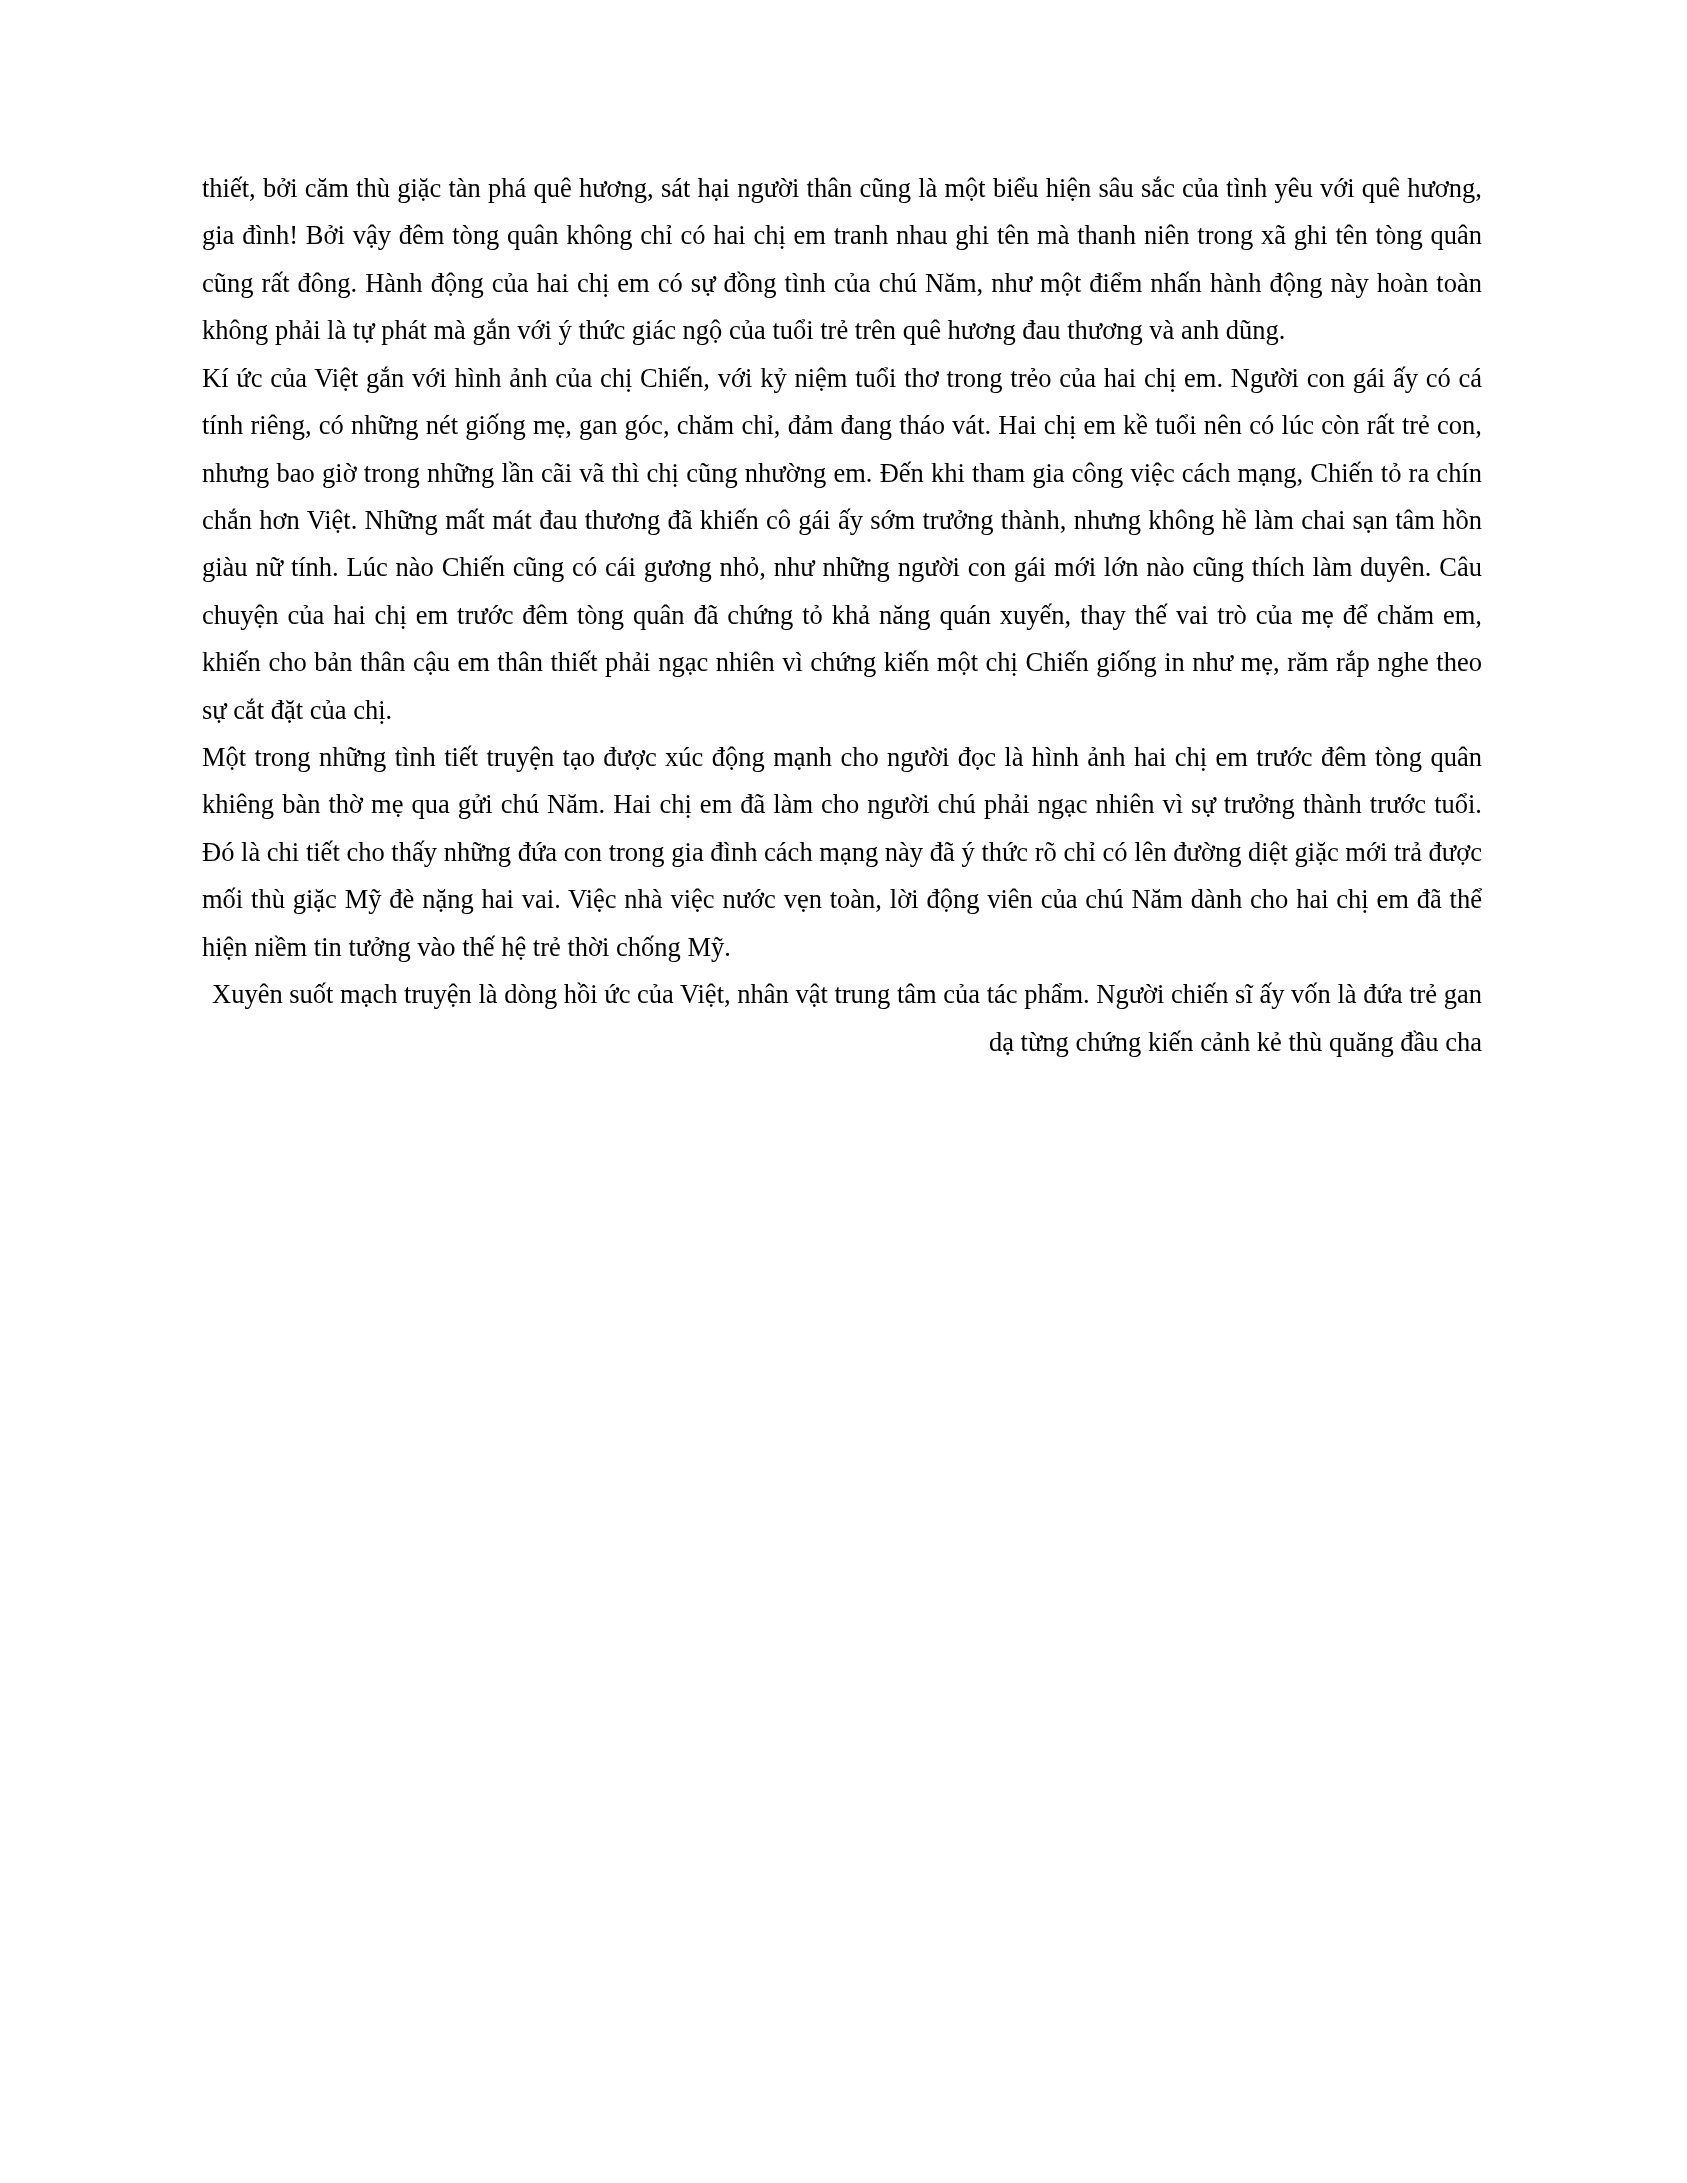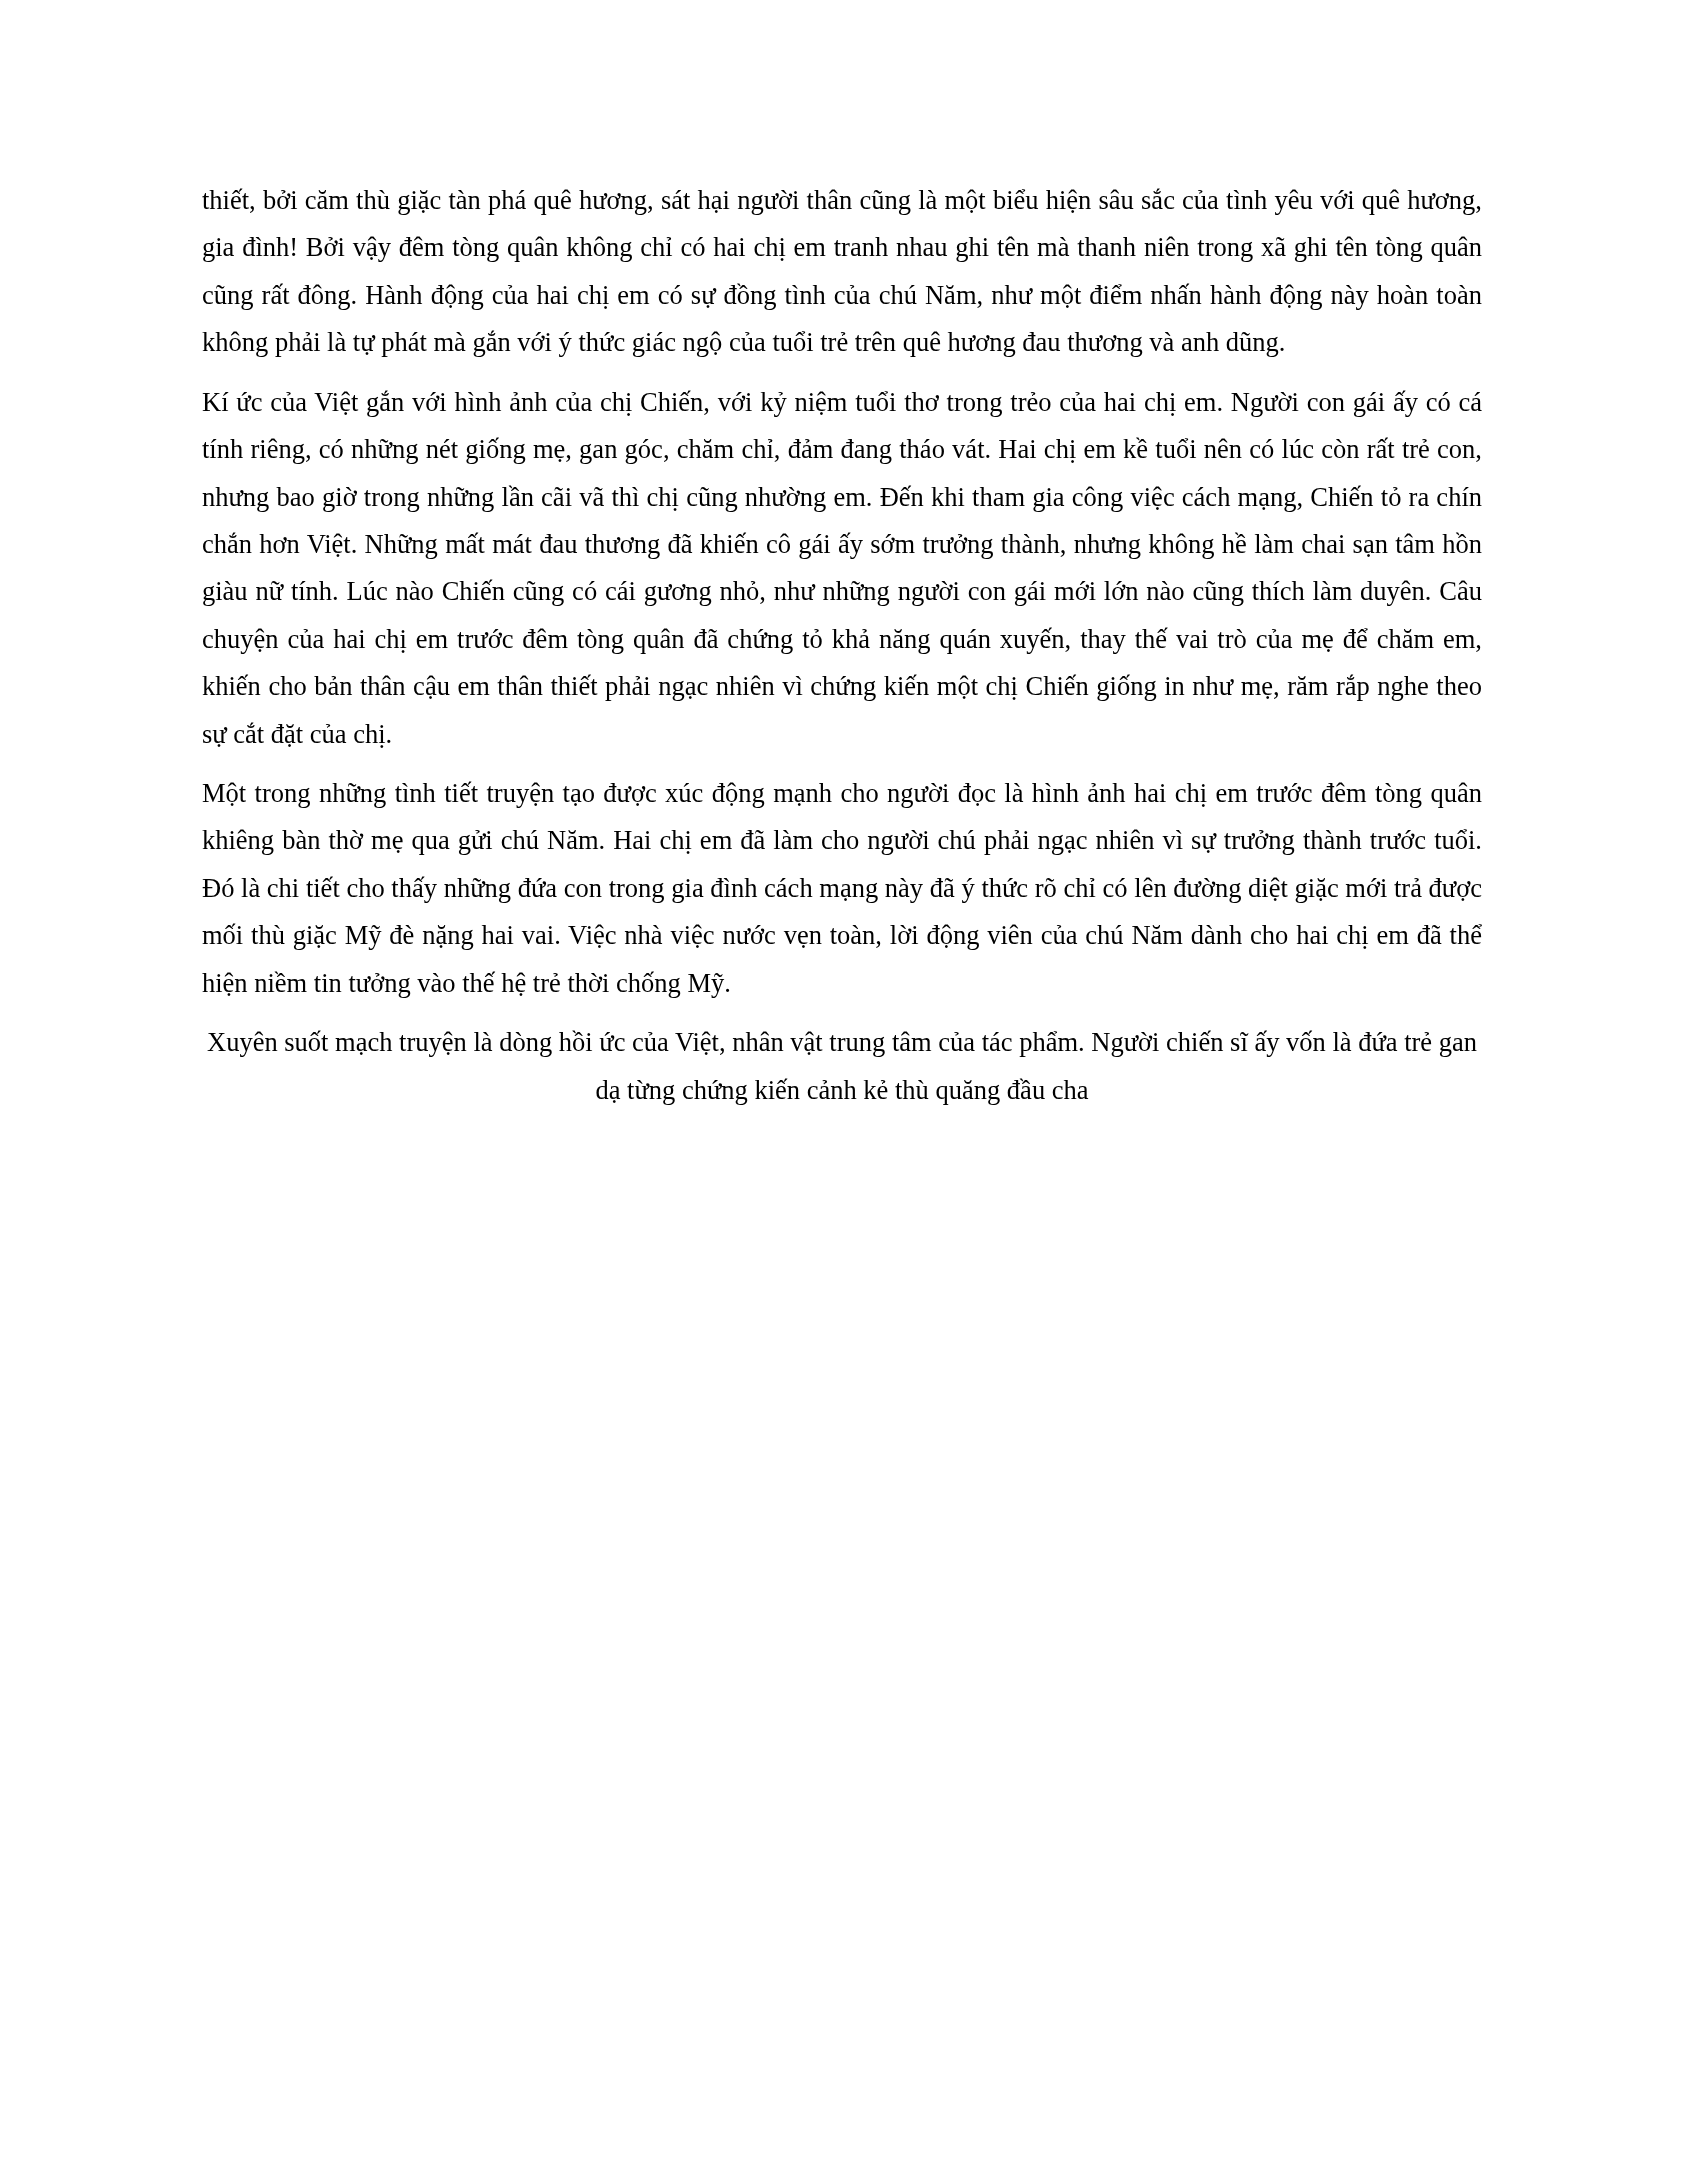--- a/index.html
+++ b/index.html
@@ -17,26 +17,26 @@
     font-family: "Liberation Serif", "DejaVu Serif", serif;
   }
   .doc-body {
     font-size: 26.5px;
     line-height: 1.79;
     color: #000000;
     text-align: justify;
     text-justify: inter-word;
   }
   .doc-body p {
-    margin: 12px 0 0 0;
+    margin: 0 0 0 0;
     text-indent: 0;
     text-align: justify;
   }
   .doc-body p:last-child {
-    text-align: center;
+    text-align: right;
   }
 </style>
 </head>
 <body>
 
 <div class="page">
   <div class="doc-body">
     <p>thiết, bởi căm thù giặc tàn phá quê hương, sát hại người thân cũng là một biểu hiện sâu sắc của tình yêu với quê hương, gia đình! Bởi vậy đêm tòng quân không chỉ có hai chị em tranh nhau ghi tên mà thanh niên trong xã ghi tên tòng quân cũng rất đông. Hành động của hai chị em có sự đồng tình của chú Năm, như một điểm nhấn hành động này hoàn toàn không phải là tự phát mà gắn với ý thức giác ngộ của tuổi trẻ trên quê hương đau thương và anh dũng.</p>
     <p>Kí ức của Việt gắn với hình ảnh của chị Chiến, với kỷ niệm tuổi thơ trong trẻo của hai chị em. Người con gái ấy có cá tính riêng, có những nét giống mẹ, gan góc, chăm chỉ, đảm đang tháo vát. Hai chị em kề tuổi nên có lúc còn rất trẻ con, nhưng bao giờ trong những lần cãi vã thì chị cũng nhường em. Đến khi tham gia công việc cách mạng, Chiến tỏ ra chín chắn hơn Việt. Những mất mát đau thương đã khiến cô gái ấy sớm trưởng thành, nhưng không hề làm chai sạn tâm hồn giàu nữ tính. Lúc nào Chiến cũng có cái gương nhỏ, như những người con gái mới lớn nào cũng thích làm duyên. Câu chuyện của hai chị em trước đêm tòng quân đã chứng tỏ khả năng quán xuyến, thay thế vai trò của mẹ để chăm em, khiến cho bản thân cậu em thân thiết phải ngạc nhiên vì chứng kiến một chị Chiến giống in như mẹ, răm rắp nghe theo sự cắt đặt của chị.</p>
     <p>Một trong những tình tiết truyện tạo được xúc động mạnh cho người đọc là hình ảnh hai chị em trước đêm tòng quân khiêng bàn thờ mẹ qua gửi chú Năm. Hai chị em đã làm cho người chú phải ngạc nhiên vì sự trưởng thành trước tuổi. Đó là chi tiết cho thấy những đứa con trong gia đình cách mạng này đã ý thức rõ chỉ có lên đường diệt giặc mới trả được mối thù giặc Mỹ đè nặng hai vai. Việc nhà việc nước vẹn toàn, lời động viên của chú Năm dành cho hai chị em đã thể hiện niềm tin tưởng vào thế hệ trẻ thời chống Mỹ.</p>

